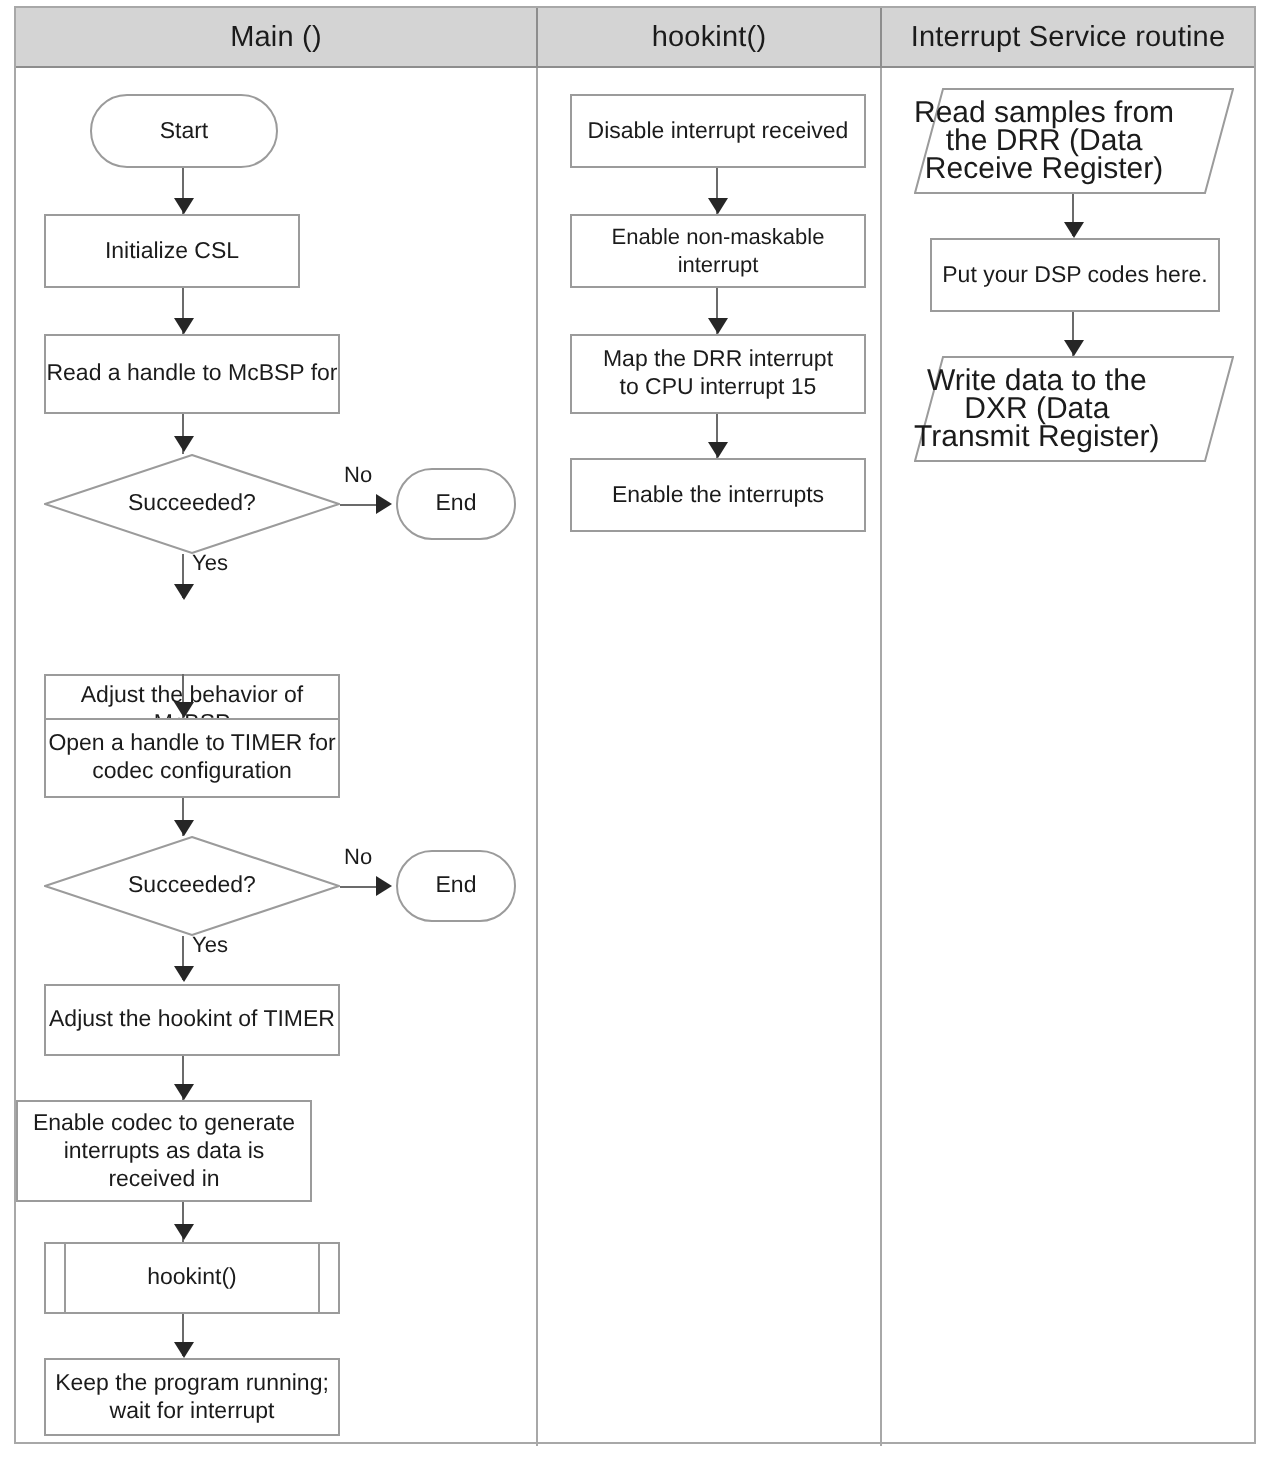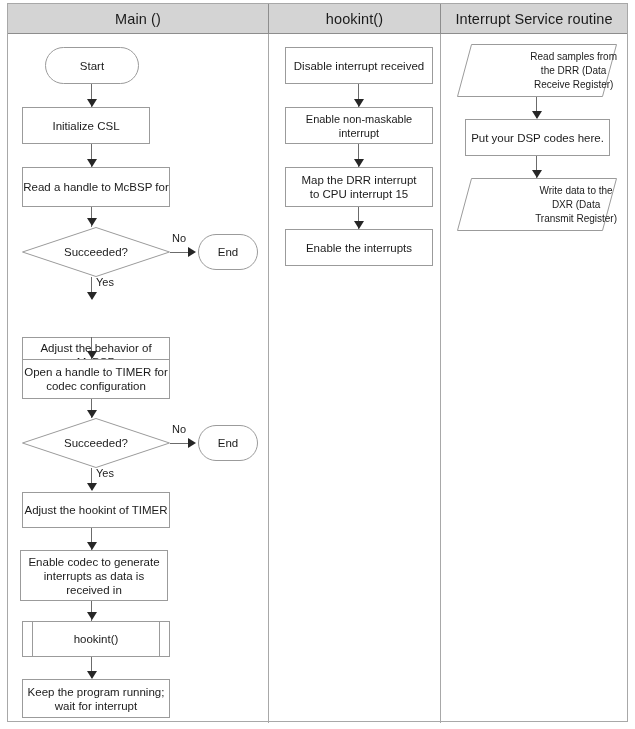--- a/index.html
+++ b/index.html
@@ -97,23 +97,23 @@
     left:0;right:0;top:0;bottom:0;
     display:flex;align-items:center;justify-content:center;
     font-size:11.5px;color:#1b1b1b;
   }
   
   .para{position:absolute;}
   .para svg{display:block;}
   .para .plabel{
     position:absolute;
     left:0;right:0;top:0;bottom:0;
-    display:flex;align-items:center;justify-content:flex-end;
+    display:flex;align-items:center;justify-content:flex-start;
     text-align:center;
-    font-size:10px;line-height:14px;color:#1b1b1b;
+    font-size:15px;line-height:14px;color:#1b1b1b;
   }
 
   
   .vline{
     position:absolute;
     width:1px;
     background:#6b6b6b;
   }
   .hline{
     position:absolute;
@@ -231,21 +231,21 @@
     <div class="vline" style="left:83px;top:464px;height:22px;"></div>
     <div class="arrow-down" style="left:79px;top:479px;"></div>
     <div class="edge-label" style="left:88px;top:463px;">Yes</div>
 
     <div class="node proc" style="left:14px;top:488px;width:148px;height:36px;">
       <span>Adjust the hookint of TIMER</span>
     </div>
     <div class="vline" style="left:83px;top:524px;height:22px;"></div>
     <div class="arrow-down" style="left:79px;top:538px;"></div>
 
-    <div class="node proc" style="left:12px;top:546px;width:148px;height:51px;">
+    <div class="node proc" style="left:0;top:546px;width:148px;height:51px;">
       <div>
         <div>Enable codec to generate</div>
         <div>interrupts as data is received in</div>
       </div>
     </div>
     <div class="vline" style="left:83px;top:597px;height:20px;"></div>
     <div class="arrow-down" style="left:79px;top:608px;"></div>
 
     <div class="node subproc" style="left:14px;top:617px;width:148px;height:36px;position:absolute;">
       <span class="bar l"></span>

